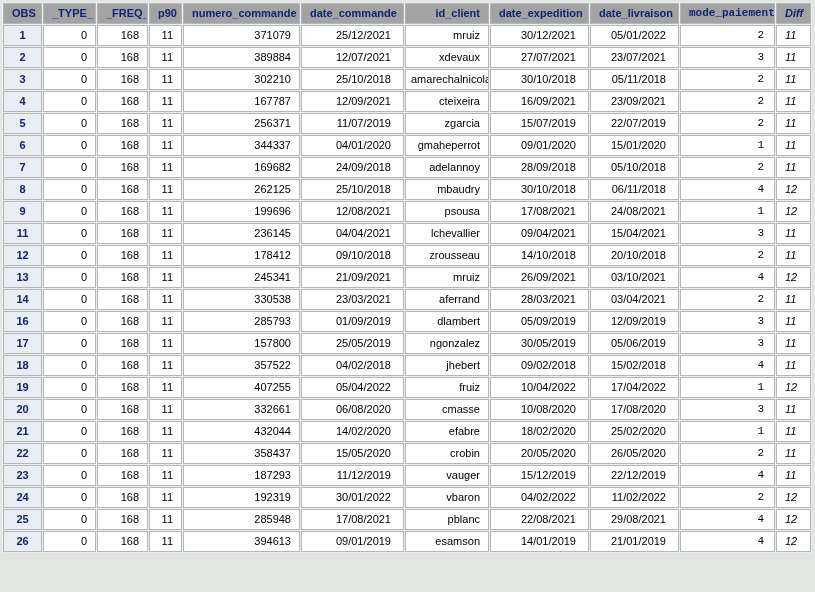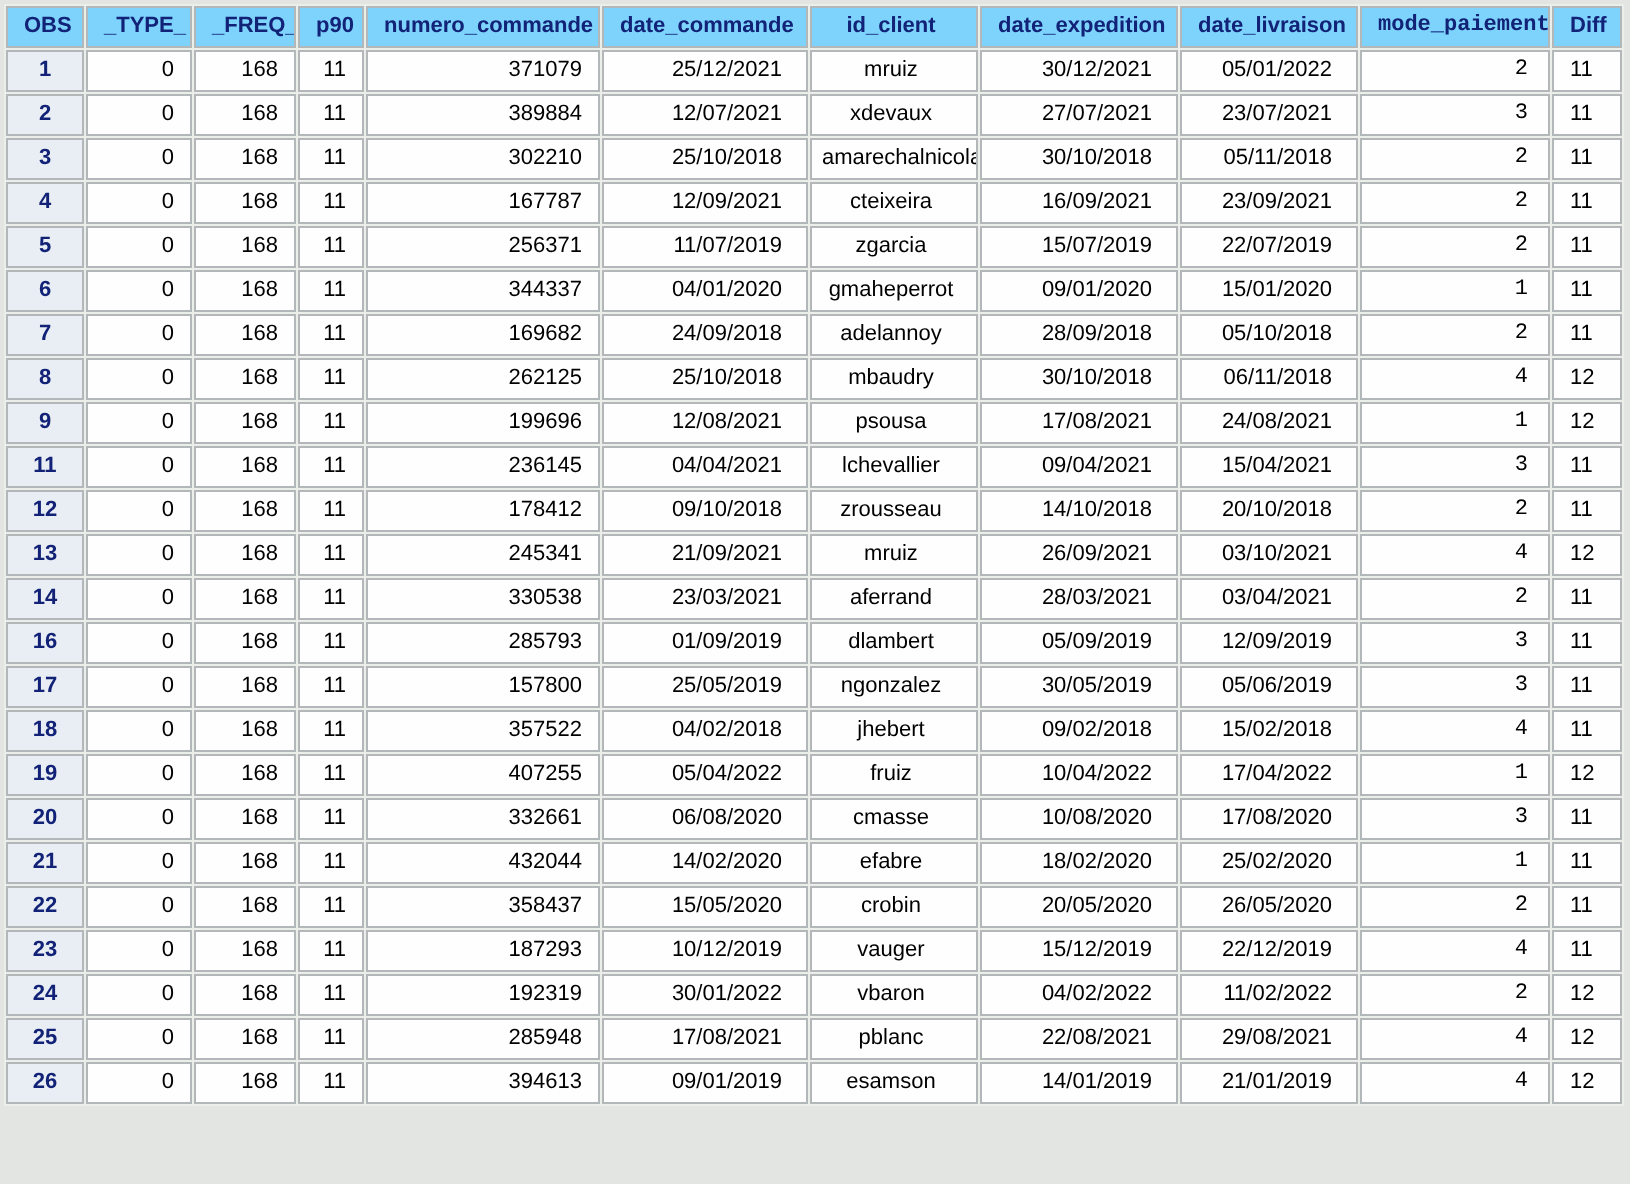--- a/index.html
+++ b/index.html
@@ -23,40 +23,40 @@
     border: 1px solid #b2b7ba;
     font-size: 11px;
     line-height: 19px;
     height: 21px;
     padding: 0 8px;
     white-space: nowrap;
     overflow: hidden;
     text-align: right;
   }
   thead th {
-    background: #7dd3fc;
+    background: #a3a3a3;
     color: #112277;
     font-weight: bold;
   }
   tbody th {
     background: #e9eef5;
     color: #112277;
     font-weight: bold;
     text-align: center;
   }
   tbody td {
     background: #fefefe;
     color: #000000;
     font-weight: normal;
   }
   .col-obs { text-align: center; }
-  .col-id_client { text-align: center; padding-left: 5px; }
+  .col-id_client { text-align: right; padding-left: 5px; }
   .col-date_commande, .col-date_expedition, .col-date_livraison { padding-right: 12px; }
   .col-mode_paiement { padding-right: 10px; font-family: Liberation Mono, monospace; }
-  .col-diff { padding-right: 16px; }
+  .col-diff { padding-right: 16px; font-style: italic; }
   
   col.c-obs            { width: 39px; }
   col.c-type           { width: 53px; }
   col.c-freq           { width: 51px; }
   col.c-p90            { width: 33px; }
   col.c-numero_commande{ width: 117px; }
   col.c-date_commande  { width: 103px; }
   col.c-id_client      { width: 84px; }
   col.c-date_expedition{ width: 99px; }
   col.c-date_livraison { width: 89px; }
@@ -356,21 +356,21 @@
           <td class="col-date_livraison">26/05/2020</td>
           <td class="col-mode_paiement">2</td>
           <td class="col-diff">11</td>
         </tr>
         <tr>
           <th class="col-obs">23</th>
           <td class="col-type">0</td>
           <td class="col-freq">168</td>
           <td class="col-p90">11</td>
           <td class="col-numero_commande">187293</td>
-          <td class="col-date_commande">10/12/2019</td>
+          <td class="col-date_commande">11/12/2019</td>
           <td class="col-id_client">vauger</td>
           <td class="col-date_expedition">15/12/2019</td>
           <td class="col-date_livraison">22/12/2019</td>
           <td class="col-mode_paiement">4</td>
           <td class="col-diff">11</td>
         </tr>
         <tr>
           <th class="col-obs">24</th>
           <td class="col-type">0</td>
           <td class="col-freq">168</td>

